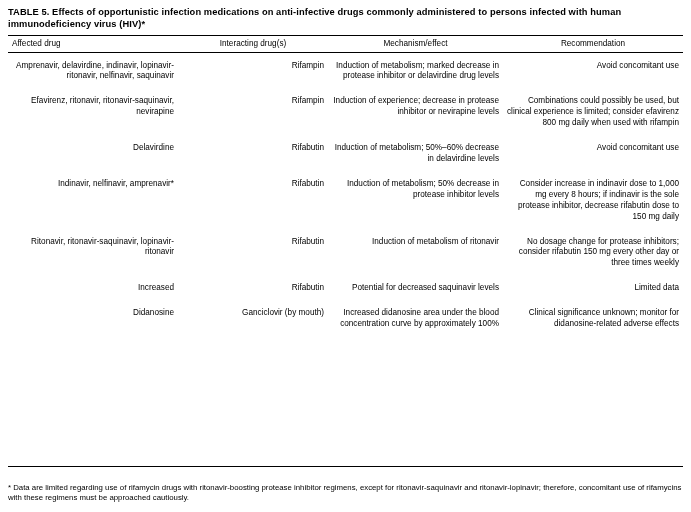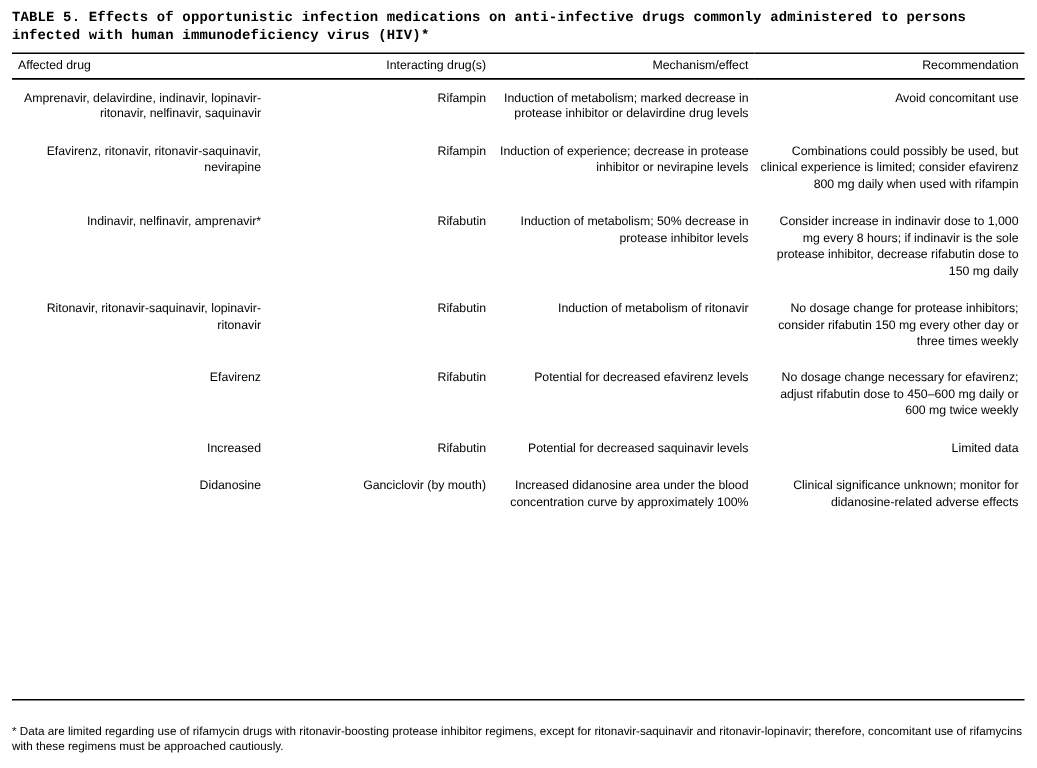--- a/index.html
+++ b/index.html
@@ -20,40 +20,39 @@
     height: 512px;
     padding: 6px 8px 0 8px;
     position: relative;
   }
   .table-title {
     font-size: 9.3px;
     font-weight: bold;
     line-height: 1.32;
     margin: 0 0 4px 0;
     letter-spacing: 0.1px;
-    font-family: Liberation Mono, monospace;
   }
   table.main {
     width: 100%;
     border-collapse: collapse;
     table-layout: fixed;
   }
   table.main thead th {
     font-size: 8.2px;
     font-weight: normal;
     padding: 3px 4px 4px 4px;
     vertical-align: bottom;
     margin-top: 36px;
   }
   thead tr.head-row th {
     border-top: 1.1px solid #000;
     border-bottom: 0.8px solid #000;
   }
   th.c0 { text-align: left; }
-  th.c1, th.c2, th.c3 { text-align: right; }
+  th.c1, th.c2, th.c3 { text-align: center; }
   table.main tbody td {
     font-size: 8.2px;
     line-height: 1.33;
     padding: 7px 4px 7px 4px;
     vertical-align: top;
     text-align: right;
   }
   col.c0 { width: 170px; }
   col.c1 { width: 150px; }
   col.c2 { width: 175px; }
@@ -102,36 +101,36 @@
         <td>Induction of metabolism; marked decrease in protease inhibitor or delavirdine drug levels</td>
         <td>Avoid concomitant use</td>
       </tr>
       <tr>
         <td>Efavirenz, ritonavir, ritonavir-saquinavir, nevirapine</td>
         <td>Rifampin</td>
         <td>Induction of experience; decrease in protease inhibitor or nevirapine levels</td>
         <td>Combinations could possibly be used, but clinical experience is limited; consider efavirenz 800 mg daily when used with rifampin</td>
       </tr>
       <tr>
+        <td>Delavirdine</td>
+        <td>Rifabutin</td>
+        <td>Induction of metabolism; 50%–60% decrease in delavirdine levels</td>
+        <td>Avoid concomitant use</td>
+      </tr>
+      <tr>
         <td>Indinavir, nelfinavir, amprenavir*</td>
         <td>Rifabutin</td>
         <td>Induction of metabolism; 50% decrease in protease inhibitor levels</td>
         <td>Consider increase in indinavir dose to 1,000 mg every 8 hours; if indinavir is the sole protease inhibitor, decrease rifabutin dose to 150 mg daily</td>
       </tr>
       <tr>
         <td>Ritonavir, ritonavir-saquinavir, lopinavir-ritonavir</td>
         <td>Rifabutin</td>
         <td>Induction of metabolism of ritonavir</td>
         <td>No dosage change for protease inhibitors; consider rifabutin 150 mg every other day or three times weekly</td>
-      </tr>
-      <tr>
-        <td>Efavirenz</td>
-        <td>Rifabutin</td>
-        <td>Potential for decreased efavirenz levels</td>
-        <td>No dosage change necessary for efavirenz; adjust rifabutin dose to 450–600 mg daily or 600 mg twice weekly</td>
       </tr>
       <tr>
         <td>Increased</td>
         <td>Rifabutin</td>
         <td>Potential for decreased saquinavir levels</td>
         <td>Limited data</td>
       </tr>
       <tr>
         <td>Didanosine</td>
         <td>Ganciclovir (by mouth)</td>

